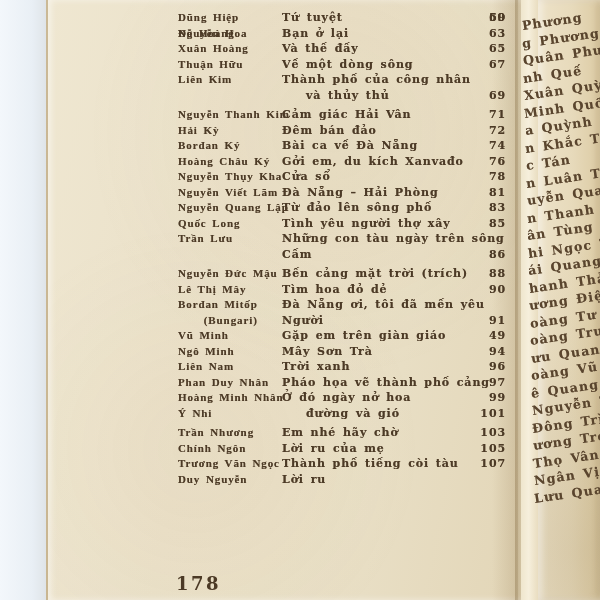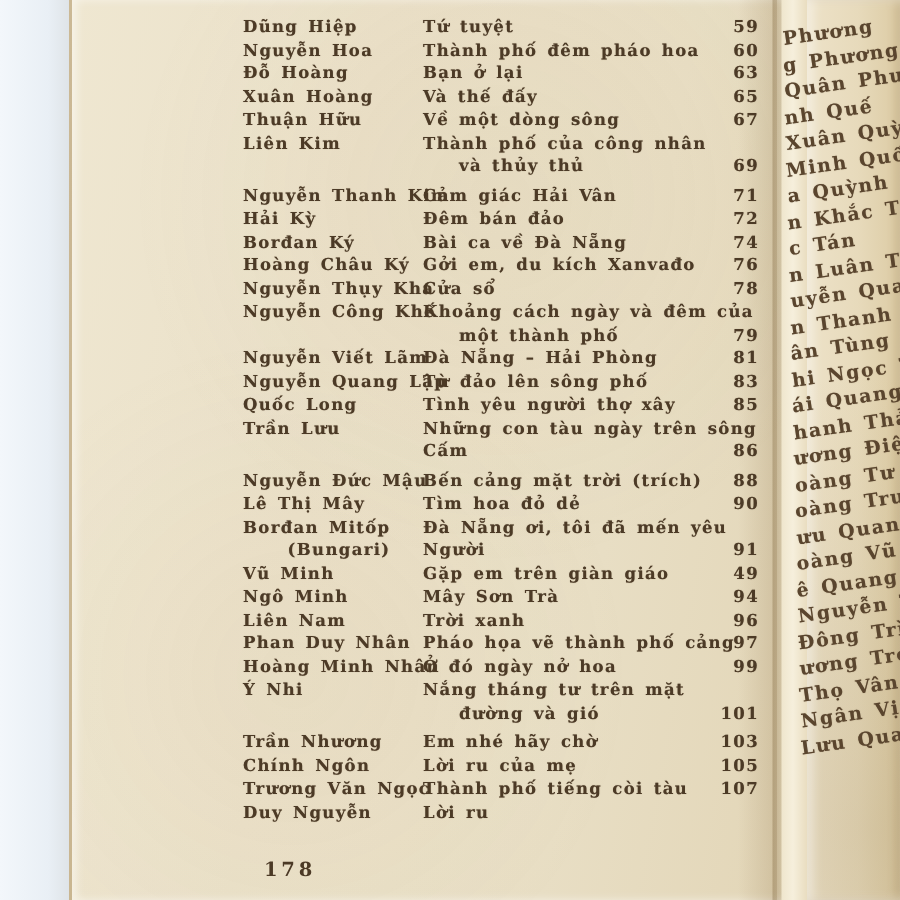--- a/index.html
+++ b/index.html
@@ -36,28 +36,28 @@
       radial-gradient(circle at 70% 92%, rgba(120,95,50,.14), transparent 55%),
       linear-gradient(to right,#ede2c8,#e7dabb 55%,#dccba4 100%);
     box-shadow:inset 4px 0 7px rgba(255,255,255,.45), inset -3px 0 6px rgba(120,95,50,.18);
   }
   
   .toc{position:absolute;left:162px;top:10px;width:346px;
     color:#4c3a26;font-size:11px;font-weight:bold;line-height:15.5px;
     letter-spacing:.9px;word-spacing:2px;text-shadow:0 0 .5px rgba(76,58,38,.55);}
   .row{position:relative;margin:0;}
   .row.gap-after{margin-bottom:4px;}
-  .author{position:absolute;left:0;top:0;white-space:nowrap;}
+  .author{position:absolute;left:16px;top:0;white-space:nowrap;font-family:Liberation Serif, serif;}
   .author2{padding-left:8px;text-align:right;}
   .title{margin-left:120px;}
   .t2.indent{padding-left:24px;}
   .t2.right{text-align:left;padding-right:12px;}
   .num{position:absolute;right:2px;bottom:0;}
   .page-footer{position:absolute;left:176px;top:573px;color:#4c3a26;
-    font-size:13px;font-weight:bold;letter-spacing:2.5px;}
+    font-size:18px;font-weight:bold;letter-spacing:2.5px;}
   
   .next-text{position:absolute;left:0;top:0;width:600px;height:600px;overflow:hidden;pointer-events:none;}
   .frag{position:absolute;white-space:nowrap;color:#5a452e;font-size:12.5px;font-weight:bold;
     letter-spacing:1.2px;word-spacing:2px;transform:rotate(-8deg);transform-origin:left center;
     text-shadow:0 0 .6px rgba(90,69,46,.5);}
 </style>
 </head>
 <body>
 
 <div class="photo">
@@ -71,23 +71,20 @@
   <div class="toc">
       <div class="row">
         <div class="author">Dũng Hiệp</div>
         <div class="title">
           <div class="t1">Tứ tuyệt</div>
         </div>
         <div class="num">59</div>
       </div>
       <div class="row">
         <div class="author">Nguyễn Hoa</div>
-        <div class="title">
-          <div class="t1">Thành phố đêm pháo hoa</div>
-        </div>
         <div class="num">60</div>
       </div>
       <div class="row">
         <div class="author">Đỗ Hoàng</div>
         <div class="title">
           <div class="t1">Bạn ở lại</div>
         </div>
         <div class="num">63</div>
       </div>
       <div class="row">
@@ -141,28 +138,20 @@
         <div class="num">76</div>
       </div>
       <div class="row">
         <div class="author">Nguyễn Thụy Kha</div>
         <div class="title">
           <div class="t1">Cửa sổ</div>
         </div>
         <div class="num">78</div>
       </div>
       <div class="row">
-        <div class="author">Nguyễn Công Khế</div>
-        <div class="title">
-          <div class="t1">Khoảng cách ngày và đêm của</div>
-          <div class="t2 indent">một thành phố</div>
-        </div>
-        <div class="num">79</div>
-      </div>
-      <div class="row">
         <div class="author">Nguyễn Viết Lãm</div>
         <div class="title">
           <div class="t1">Đà Nẵng – Hải Phòng</div>
         </div>
         <div class="num">81</div>
       </div>
       <div class="row">
         <div class="author">Nguyễn Quang Lập</div>
         <div class="title">
           <div class="t1">Từ đảo lên sông phố</div>
@@ -237,21 +226,20 @@
       <div class="row">
         <div class="author">Hoàng Minh Nhân</div>
         <div class="title">
           <div class="t1">Ở đó ngày nở hoa</div>
         </div>
         <div class="num">99</div>
       </div>
       <div class="row gap-after">
         <div class="author">Ý Nhi</div>
         <div class="title">
-          <div class="t1">Nắng tháng tư trên mặt</div>
           <div class="t2 indent">đường và gió</div>
         </div>
         <div class="num">101</div>
       </div>
       <div class="row">
         <div class="author">Trần Nhương</div>
         <div class="title">
           <div class="t1">Em nhé hãy chờ</div>
         </div>
         <div class="num">103</div>

